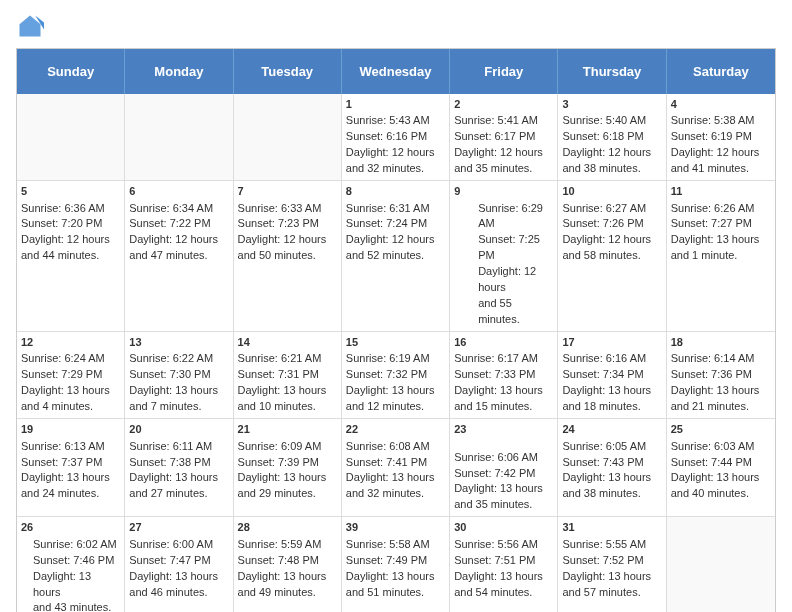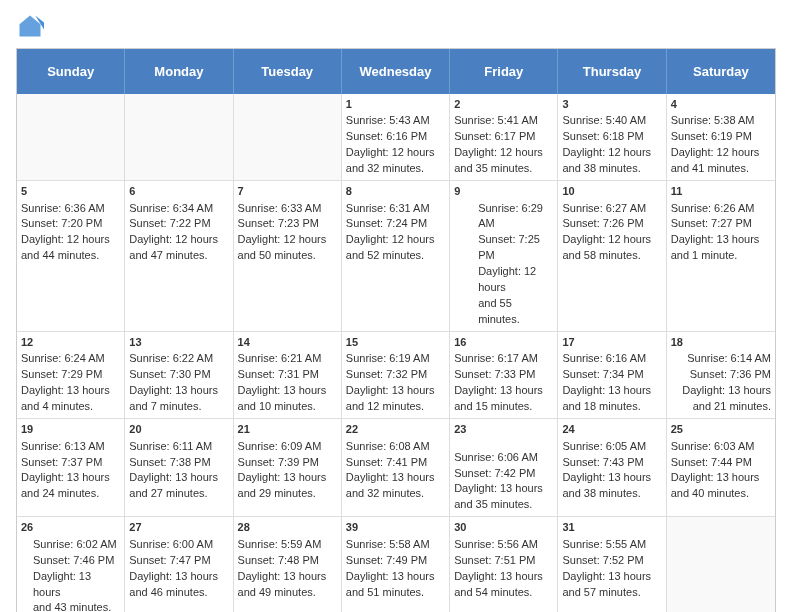--- a/index.html
+++ b/index.html
@@ -267,21 +267,21 @@
           </div>
           <div class="cal-cell">
             <span class="day-num">17</span>
             <div class="cell-info" style="white-space: pre-line;">Sunrise: 6:16 AM
 Sunset: 7:34 PM
 Daylight: 13 hours
 and 18 minutes.</div>
           </div>
           <div class="cal-cell">
             <span class="day-num">18</span>
-            <div class="cell-info" style="white-space: pre-line; text-align: right;">Sunrise: 6:14 AM
+            <div class="cell-info" style="white-space: pre-line;">Sunrise: 6:14 AM
 Sunset: 7:36 PM
 Daylight: 13 hours
 and 21 minutes.</div>
           </div>
         </div>
         <div class="cal-row">
           <div class="cal-cell">
             <span class="day-num">19</span>
             <div class="cell-info" style="white-space: pre-line;">Sunrise: 6:13 AM
 Sunset: 7:37 PM

